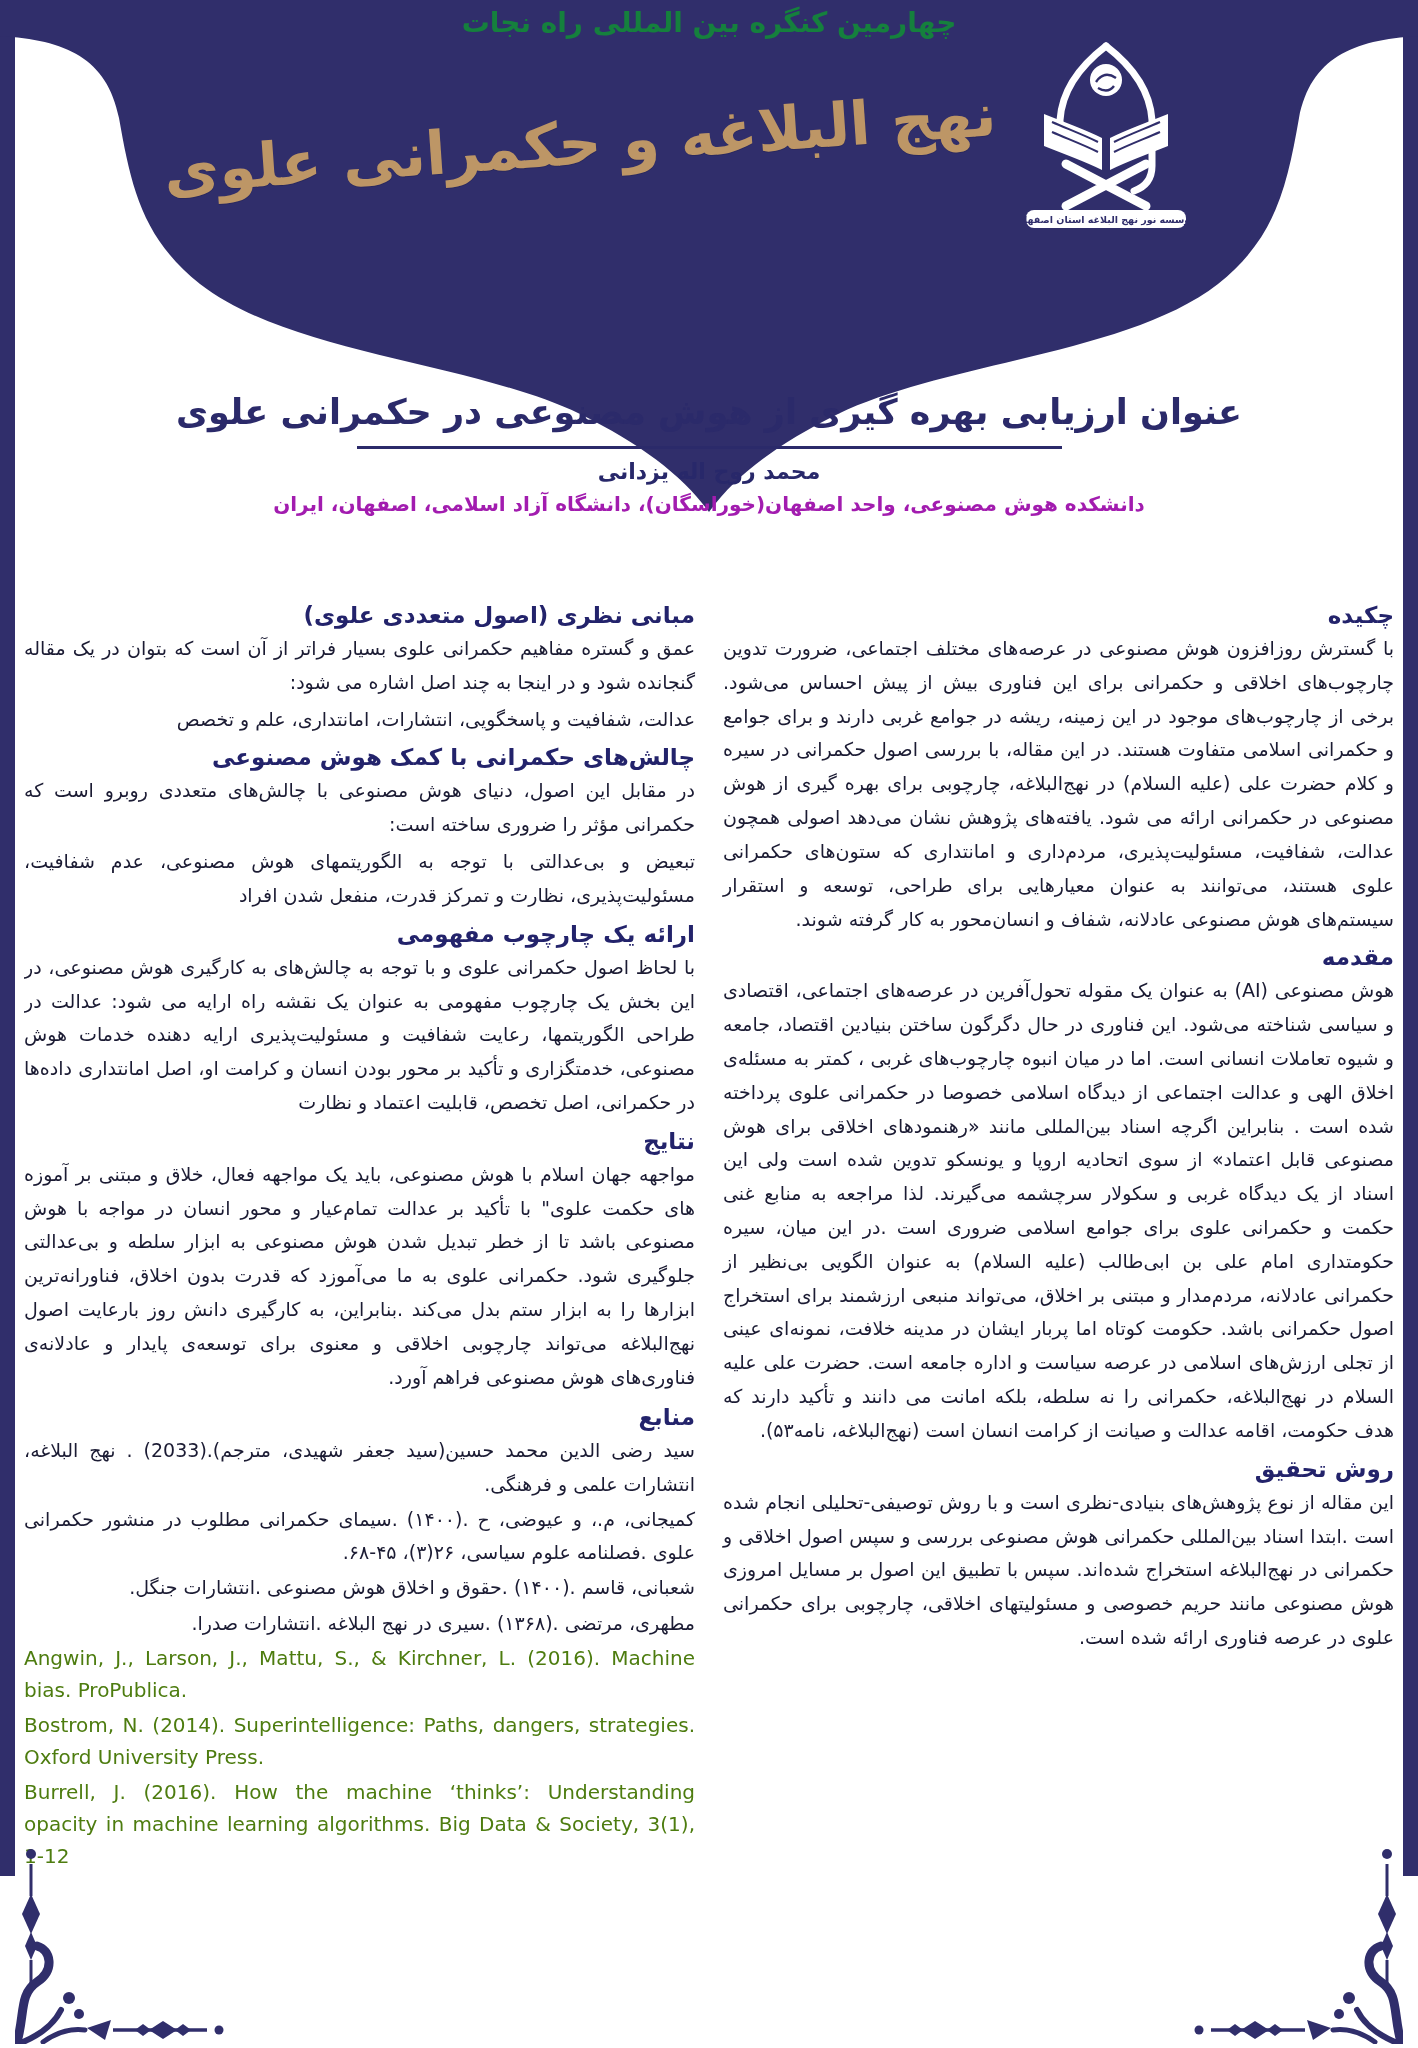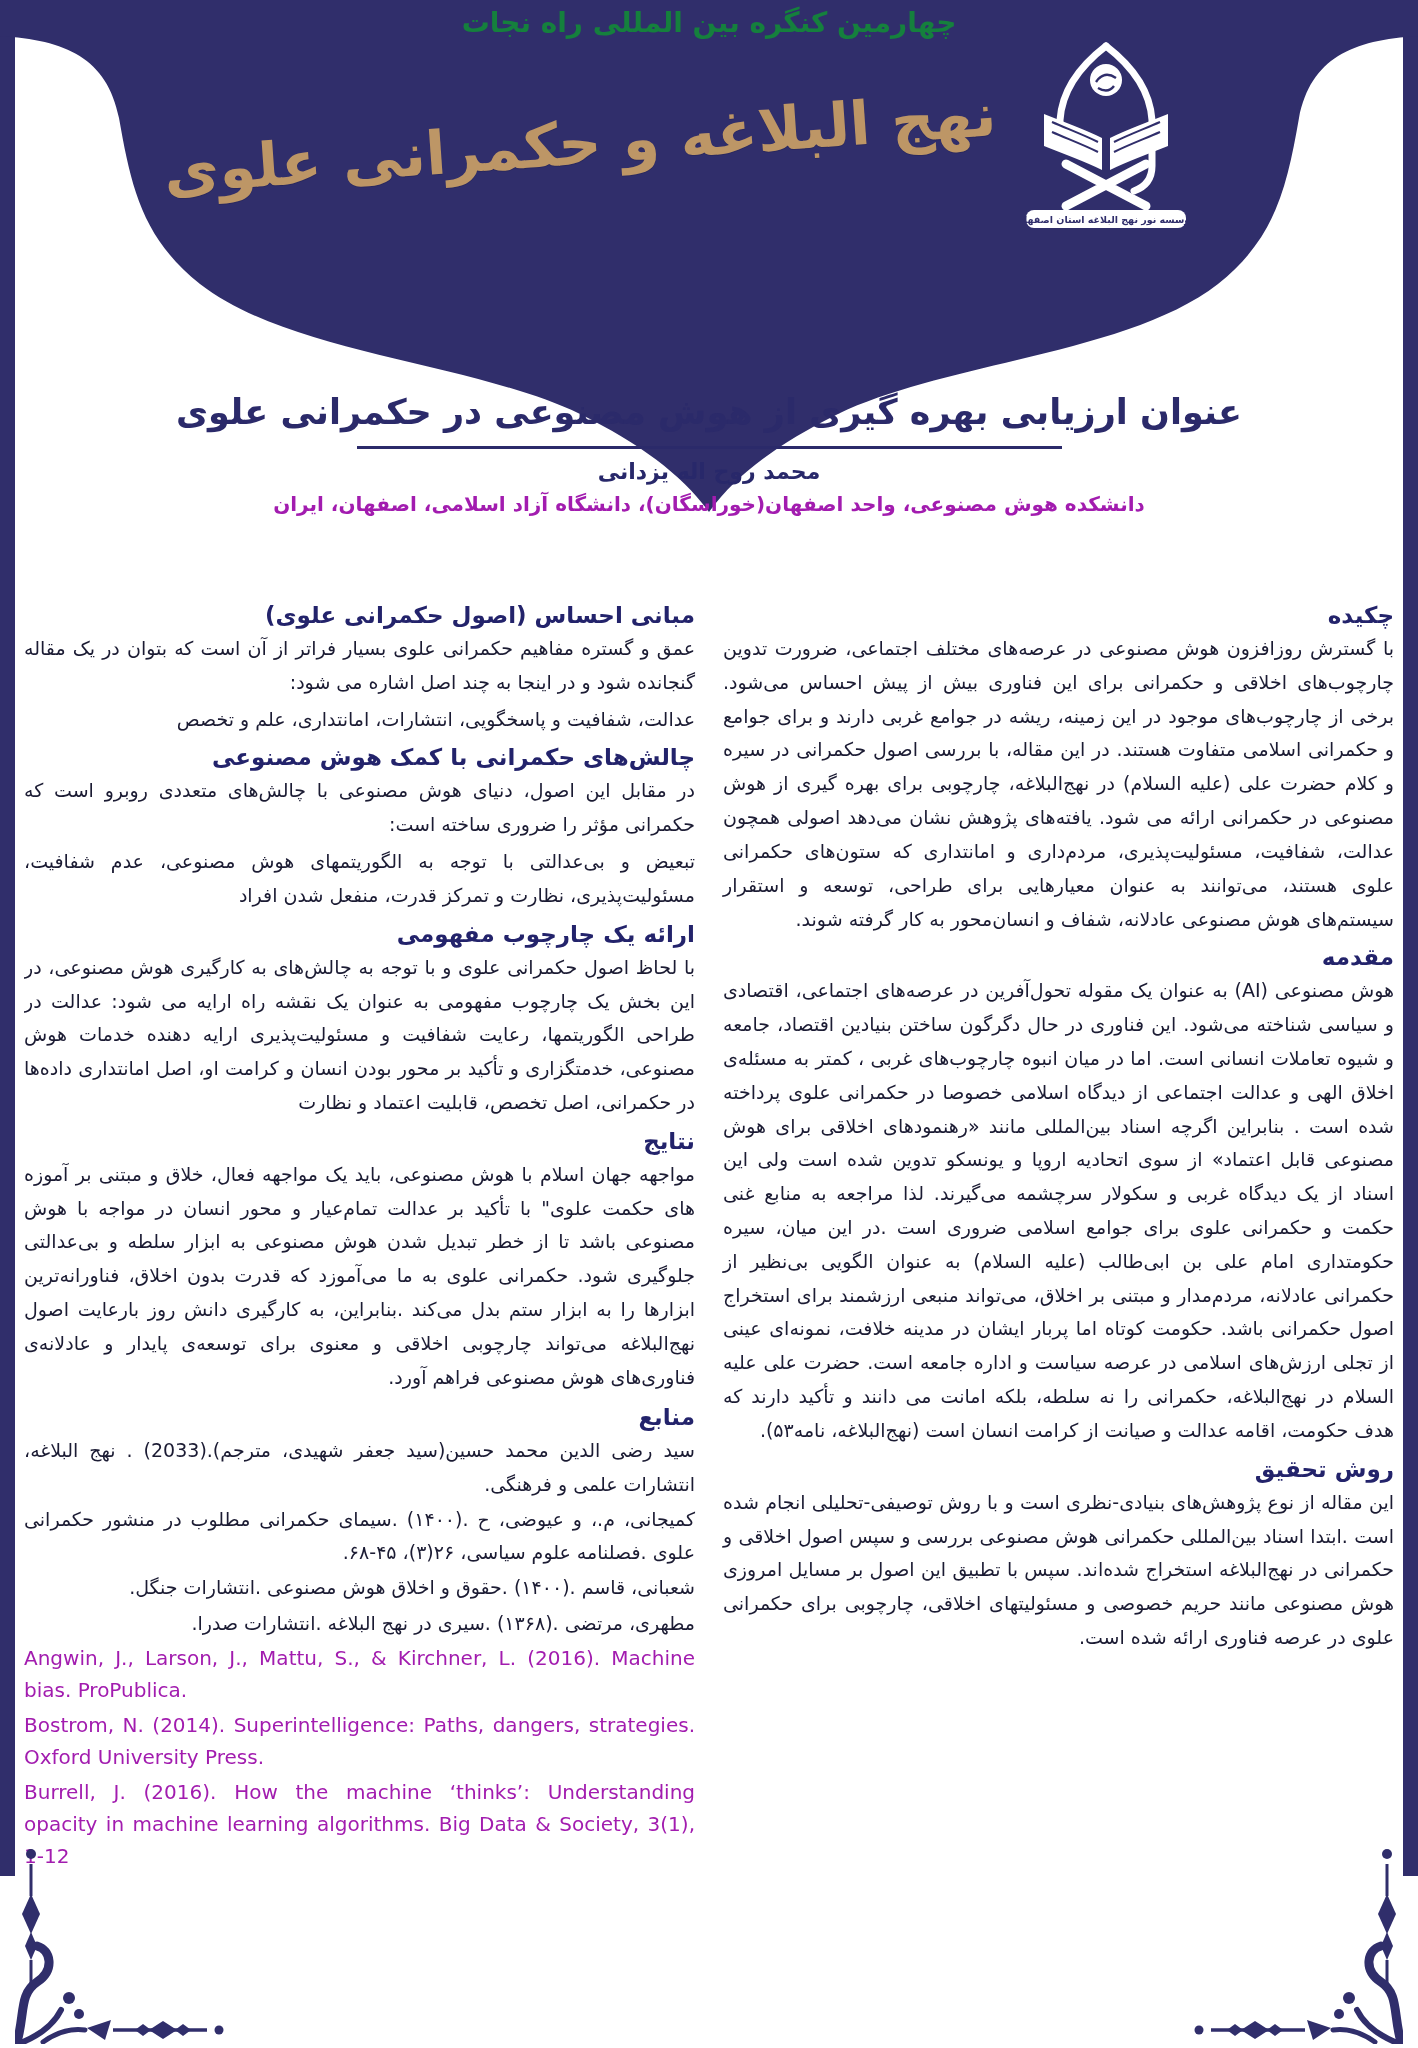--- a/index.html
+++ b/index.html
@@ -34,21 +34,21 @@
   
   .columns{
     position:absolute;top:602px;left:24px;right:24px;bottom:46px;
     display:flex;gap:28px;direction:rtl;overflow:hidden;
   }
   .col{flex:1 1 0;min-width:0;direction:rtl;}
   .sec-heading{font-size:23px;font-weight:bold;color:#23236b;margin:8px 0 4px 0;text-align:right;}
   .sec-heading.first{margin-top:0;}
   .body-para{font-size:19px;line-height:1.78;color:#1b1b33;text-align:justify;margin:0 0 3px 0;}
   .ref-fa{font-size:19px;line-height:1.75;color:#1b1b33;text-align:justify;margin:0 0 2px 0;}
-  .ref-en{direction:ltr;font-size:20px;line-height:1.62;color:#a21caf;text-align:justify;margin:0 0 2px 0;}
+  .ref-en{direction:ltr;font-size:20px;line-height:1.62;color:#4d7c0f;text-align:justify;margin:0 0 2px 0;}
   .refs-block{margin-top:10px;}
   
   .ornament{position:absolute;bottom:4px;}
   .ornament.left{left:15px;}
   .ornament.right{right:15px;transform:scaleX(-1);}
 </style>
 </head>
 <body>
 
 <div class="page">
@@ -105,21 +105,21 @@
       <p class="body-para">با گسترش روزافزون هوش مصنوعی در عرصه‌های مختلف اجتماعی، ضرورت تدوین چارچوب‌های اخلاقی و حکمرانی برای این فناوری بیش از پیش احساس می‌شود. برخی از چارچوب‌های موجود در این زمینه، ریشه در جوامع غربی دارند و برای جوامع و حکمرانی اسلامی متفاوت هستند. در این مقاله،  با بررسی اصول حکمرانی در سیره و کلام حضرت علی (علیه السلام) در نهج‌البلاغه، چارچوبی برای بهره گیری از هوش مصنوعی در حکمرانی ارائه می شود. یافته‌های پژوهش نشان می‌دهد اصولی همچون عدالت، شفافیت، مسئولیت‌پذیری، مردم‌داری و امانتداری که ستون‌های حکمرانی علوی هستند، می‌توانند به عنوان معیارهایی برای طراحی، توسعه و استقرار سیستم‌های هوش مصنوعی عادلانه، شفاف و انسان‌محور به کار گرفته شوند.</p>
 
       <h2 class="sec-heading">مقدمه</h2>
       <p class="body-para">هوش مصنوعی (AI) به عنوان یک مقوله تحول‌آفرین در عرصه‌های اجتماعی، اقتصادی و سیاسی شناخته می‌شود. این فناوری در حال دگرگون ساختن بنیادین اقتصاد، جامعه و شیوه تعاملات انسانی است. اما در میان انبوه چارچوب‌های غربی ، کمتر به مسئله‌ی اخلاق الهی و عدالت اجتماعی از دیدگاه اسلامی خصوصا در حکمرانی علوی پرداخته شده است . بنابراین اگرچه اسناد بین‌المللی مانند «رهنمودهای اخلاقی برای هوش مصنوعی قابل اعتماد» از سوی اتحادیه اروپا و یونسکو تدوین شده است ولی این اسناد از یک دیدگاه غربی و سکولار سرچشمه می‌گیرند. لذا مراجعه به منابع غنی حکمت و حکمرانی علوی برای جوامع اسلامی  ضروری است .در این میان، سیره حکومتداری امام علی بن ابی‌طالب (علیه السلام) به عنوان الگویی بی‌نظیر از حکمرانی عادلانه، مردم‌مدار و مبتنی بر اخلاق، می‌تواند منبعی ارزشمند برای استخراج اصول حکمرانی باشد. حکومت کوتاه اما پربار ایشان در مدینه خلافت، نمونه‌ای عینی از تجلی ارزش‌های اسلامی در عرصه سیاست و اداره جامعه است. حضرت علی علیه السلام در نهج‌البلاغه، حکمرانی را نه سلطه، بلکه امانت می دانند و تأکید دارند که هدف حکومت، اقامه عدالت و صیانت از کرامت انسان است (نهج‌البلاغه، نامه۵۳).</p>
 
       <h2 class="sec-heading">روش تحقیق</h2>
       <p class="body-para">این مقاله از نوع پژوهش‌های بنیادی-نظری است و با روش توصیفی-تحلیلی انجام شده است .ابتدا اسناد بین‌المللی حکمرانی هوش مصنوعی بررسی و سپس اصول اخلاقی و حکمرانی در نهج‌البلاغه استخراج شده‌اند. سپس با تطبیق این اصول بر  مسایل امروزی هوش مصنوعی مانند حریم خصوصی و مسئولیتهای اخلاقی، چارچوبی برای حکمرانی علوی در عرصه فناوری ارائه شده است.</p>
     </div>
 
     <div class="col">
-      <h2 class="sec-heading first">مبانی احساس (اصول حکمرانی علوی)</h2>
+      <h2 class="sec-heading first">مبانی نظری (اصول متعددی علوی)</h2>
       <p class="body-para">عمق و گستره مفاهیم حکمرانی علوی بسیار فراتر از آن است که بتوان در یک مقاله گنجانده شود و در اینجا به چند اصل اشاره می شود:</p>
       <p class="body-para">عدالت، شفافیت و پاسخگویی، انتشارات، امانتداری،  علم و تخصص</p>
 
       <h2 class="sec-heading">چالش‌های حکمرانی با کمک هوش مصنوعی</h2>
       <p class="body-para">در مقابل این اصول، دنیای هوش مصنوعی با چالش‌های متعددی روبرو است که حکمرانی مؤثر را ضروری ساخته است:</p>
       <p class="body-para">تبعیض و بی‌عدالتی با توجه به الگوریتمهای هوش مصنوعی،  عدم شفافیت، مسئولیت‌پذیری، نظارت و تمرکز قدرت، منفعل شدن افراد</p>
 
       <h2 class="sec-heading">ارائه یک چارچوب مفهومی</h2>
       <p class="body-para">با لحاظ اصول حکمرانی علوی و با توجه به چالش‌های به کارگیری هوش مصنوعی، در این بخش یک چارچوب مفهومی به عنوان یک نقشه راه  ارایه می شود: عدالت در طراحی الگوریتمها، رعایت شفافیت و مسئولیت‌پذیری ارایه دهنده خدمات هوش مصنوعی،  خدمتگزاری و تأکید بر محور بودن انسان و کرامت او،  اصل امانتداری داده‌ها در حکمرانی،  اصل تخصص، قابلیت اعتماد و نظارت</p>
 

